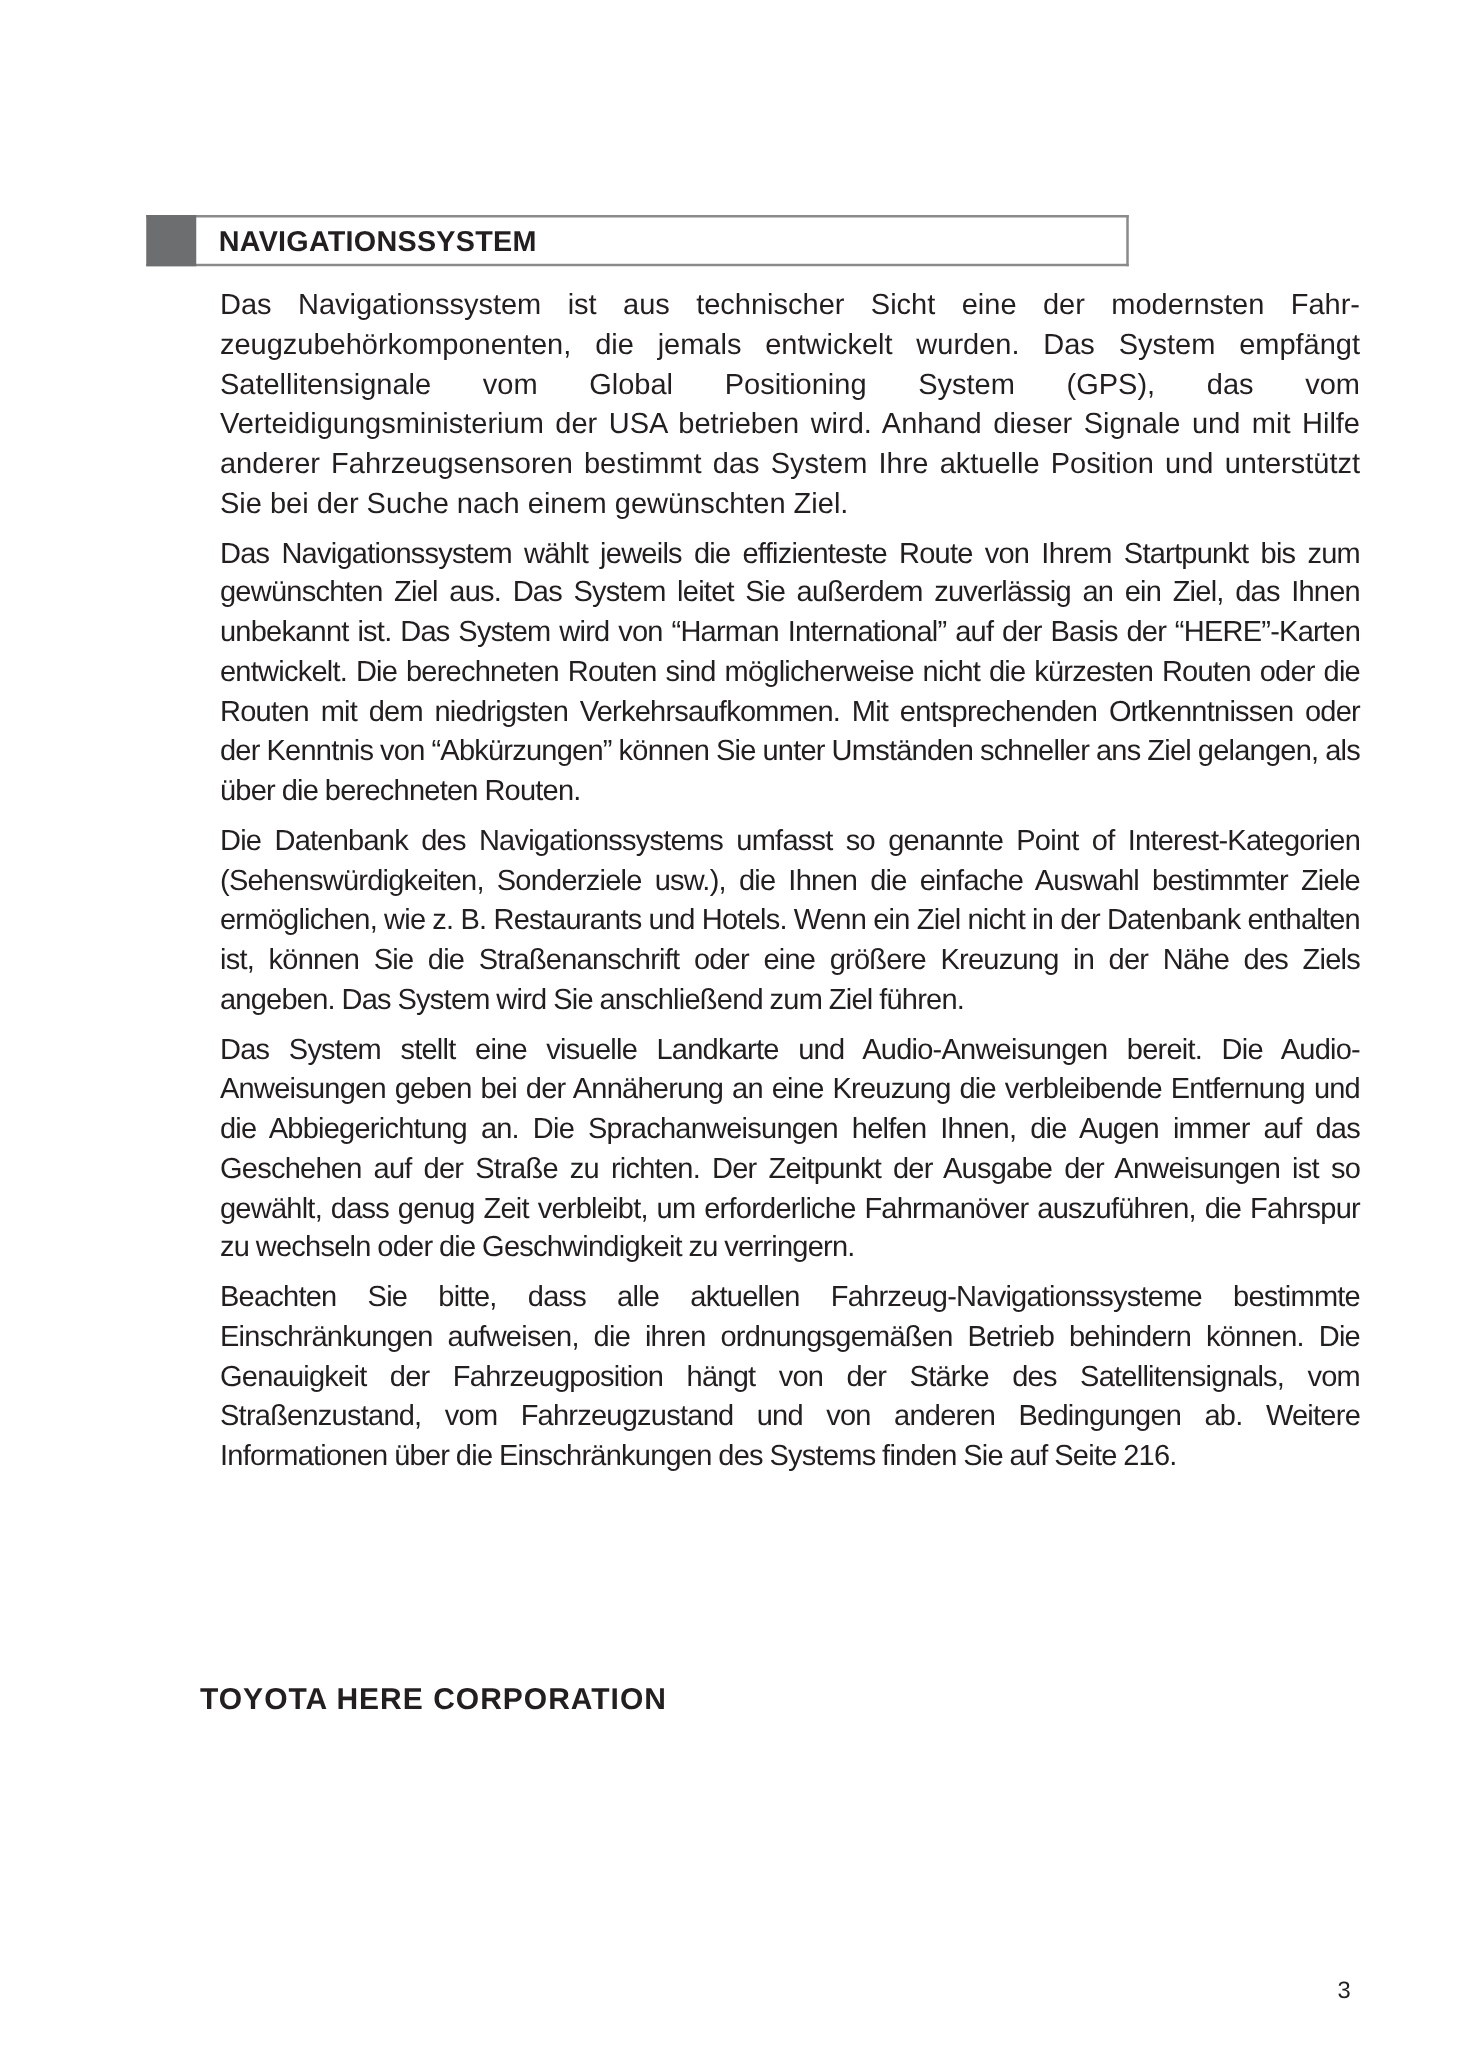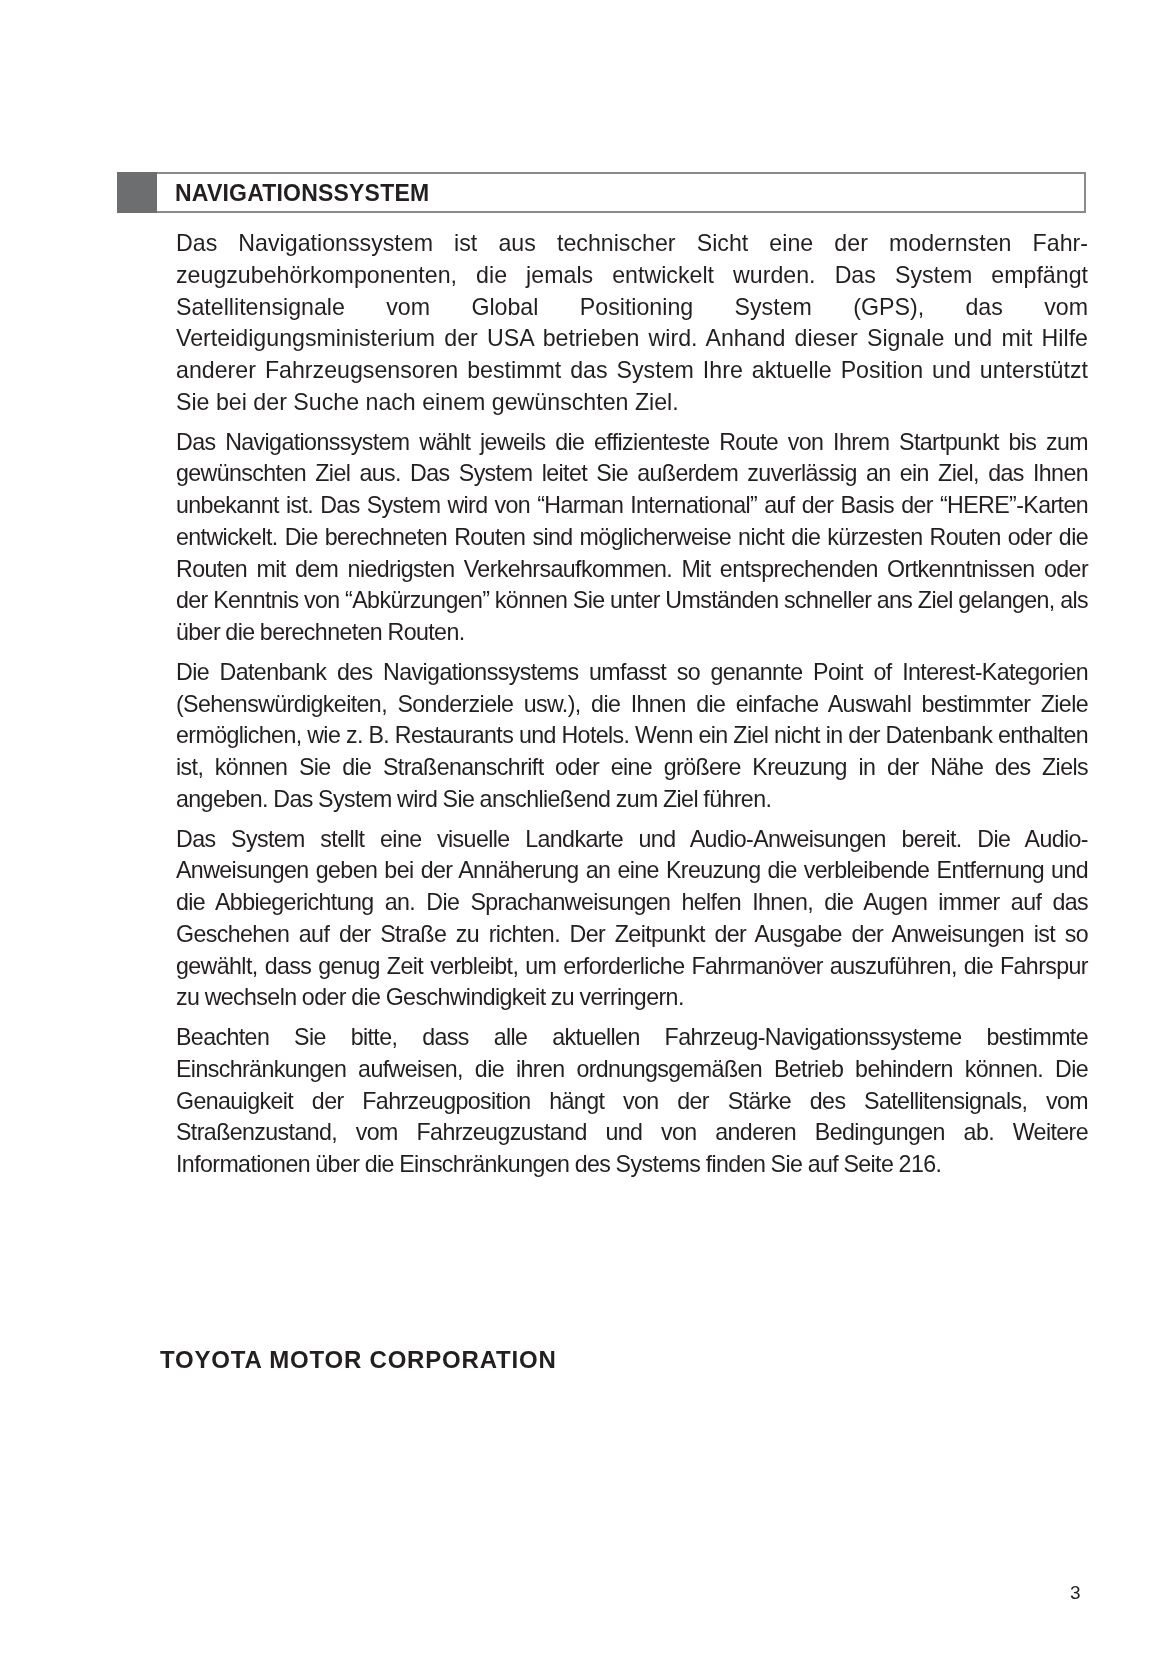--- a/index.html
+++ b/index.html
@@ -12,21 +12,21 @@
       height: 1654px;
       position: relative;
       overflow: hidden;
       font-family: "Liberation Sans", sans-serif;
       color: #231f20;
     }
     .section-header {
       position: absolute;
       left: 117px;
       top: 172px;
-      width: 969px;
+      width: 786px;
       height: 41px;
       box-sizing: border-box;
       border: 2px solid #8a8a8a;
       border-left: none;
       background: #ffffff;
     }
     .section-header .marker {
       position: absolute;
       left: 0;
       top: -2px;
@@ -89,15 +89,15 @@
 </div>
 
 <div class="body-text">
   <p>Das Navigationssystem ist aus technischer Sicht eine der modernsten Fahr­zeugzubehörkomponenten, die jemals entwickelt wurden. Das System emp­fängt Satellitensignale vom Global Positioning System (GPS), das vom Verteidigungsministerium der USA betrieben wird. Anhand dieser Signale und mit Hilfe anderer Fahrzeugsensoren bestimmt das System Ihre aktuelle Positi­on und unterstützt Sie bei der Suche nach einem gewünschten Ziel.</p>
   <p class="condensed">Das Navigationssystem wählt jeweils die effizienteste Route von Ihrem Start­punkt bis zum gewünschten Ziel aus. Das System leitet Sie außerdem zuver­lässig an ein Ziel, das Ihnen unbekannt ist. Das System wird von “Harman International” auf der Basis der “HERE”-Karten entwickelt. Die berechneten Routen sind möglicherweise nicht die kürzesten Routen oder die Routen mit dem niedrigsten Verkehrsaufkommen. Mit entsprechenden Ortkenntnissen oder der Kenntnis von “Abkürzungen” können Sie unter Umständen schneller ans Ziel gelangen, als über die berechneten Routen.</p>
   <p class="condensed">Die Datenbank des Navigationssystems umfasst so genannte Point of Interest-Kategorien (Sehenswürdigkeiten, Sonderziele usw.), die Ihnen die einfache Auswahl bestimmter Ziele ermöglichen, wie z. B. Restaurants und Hotels. Wenn ein Ziel nicht in der Datenbank enthalten ist, können Sie die Straßenan­schrift oder eine größere Kreuzung in der Nähe des Ziels angeben. Das System wird Sie anschließend zum Ziel führen.</p>
   <p class="condensed">Das System stellt eine visuelle Landkarte und Audio-Anweisungen bereit. Die Audio-Anweisungen geben bei der Annäherung an eine Kreuzung die verblei­bende Entfernung und die Abbiegerichtung an. Die Sprachanweisungen helfen Ihnen, die Augen immer auf das Geschehen auf der Straße zu richten. Der Zeit­punkt der Ausgabe der Anweisungen ist so gewählt, dass genug Zeit verbleibt, um erforderliche Fahrmanöver auszuführen, die Fahrspur zu wechseln oder die Geschwindigkeit zu verringern.</p>
   <p class="condensed">Beachten Sie bitte, dass alle aktuellen Fahrzeug-Navigationssysteme bestimm­te Einschränkungen aufweisen, die ihren ordnungsgemäßen Betrieb behindern können. Die Genauigkeit der Fahrzeugposition hängt von der Stärke des Satel­litensignals, vom Straßenzustand, vom Fahrzeugzustand und von anderen Be­dingungen ab. Weitere Informationen über die Einschränkungen des Systems finden Sie auf Seite 216.</p>
 </div>
 
-<div class="footer-company">TOYOTA MOTOR CORPORATION</div>
+<div class="footer-company">TOYOTA HERE CORPORATION</div>
 
 <div class="page-number">3</div>
 
 </body></html>

